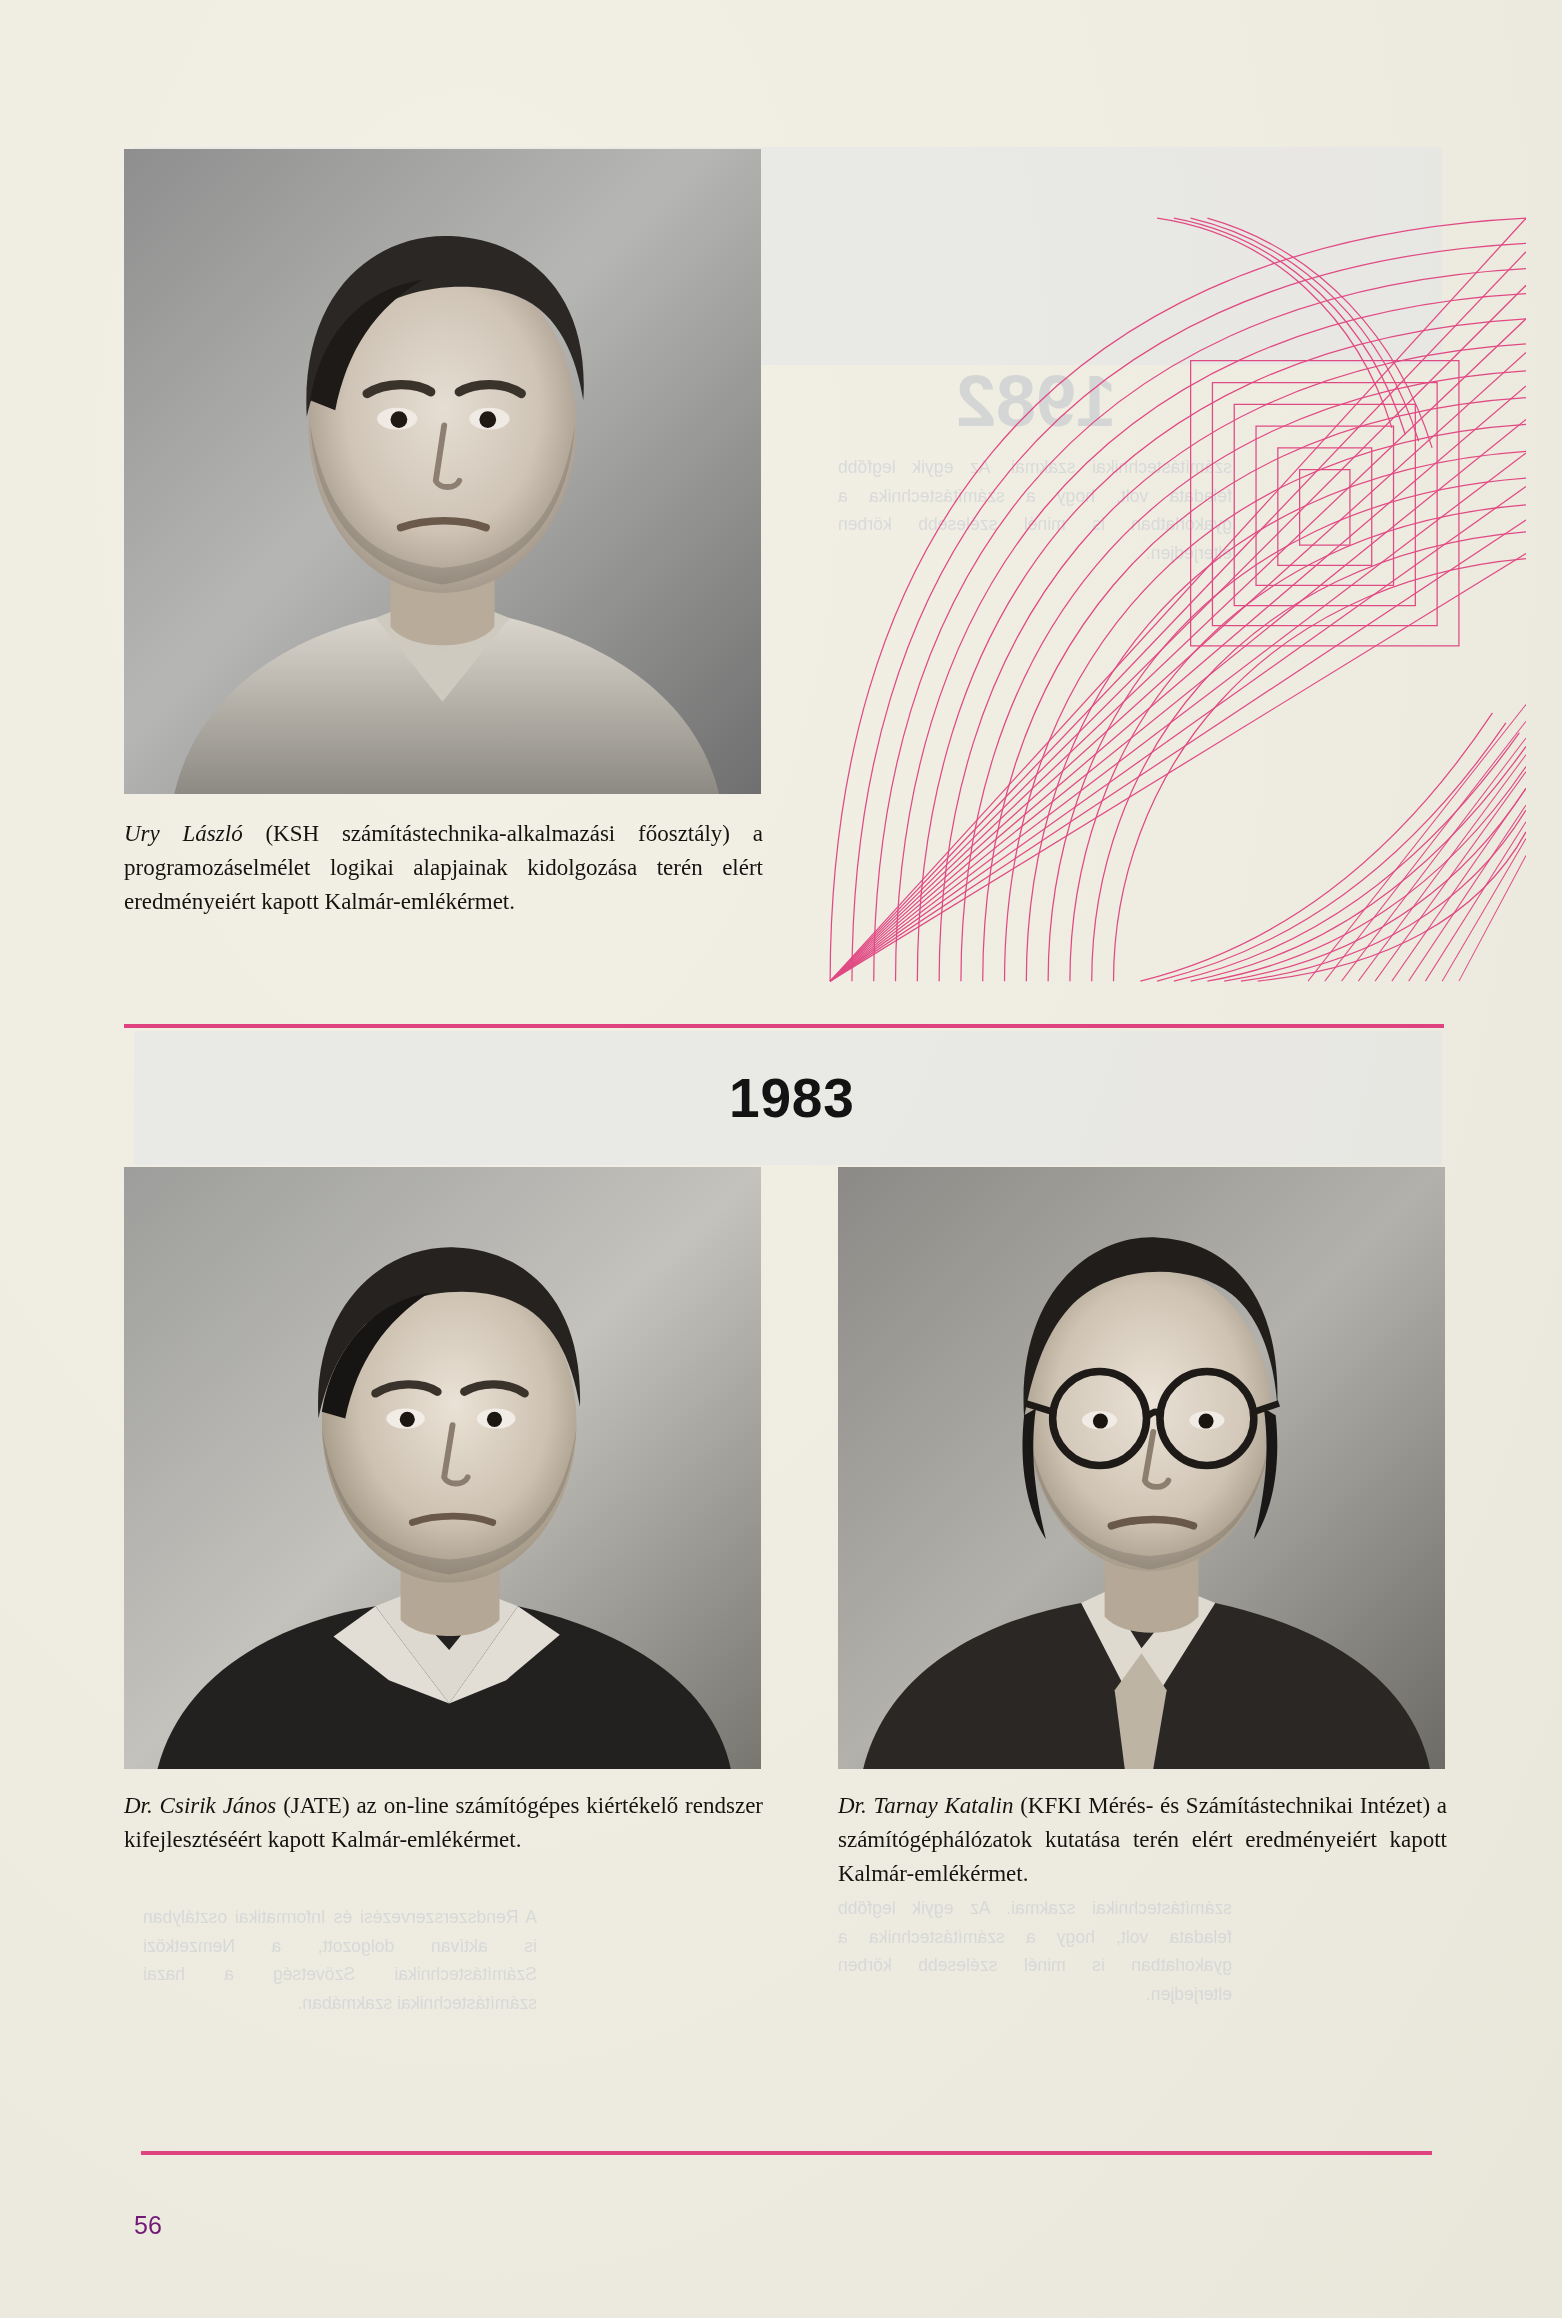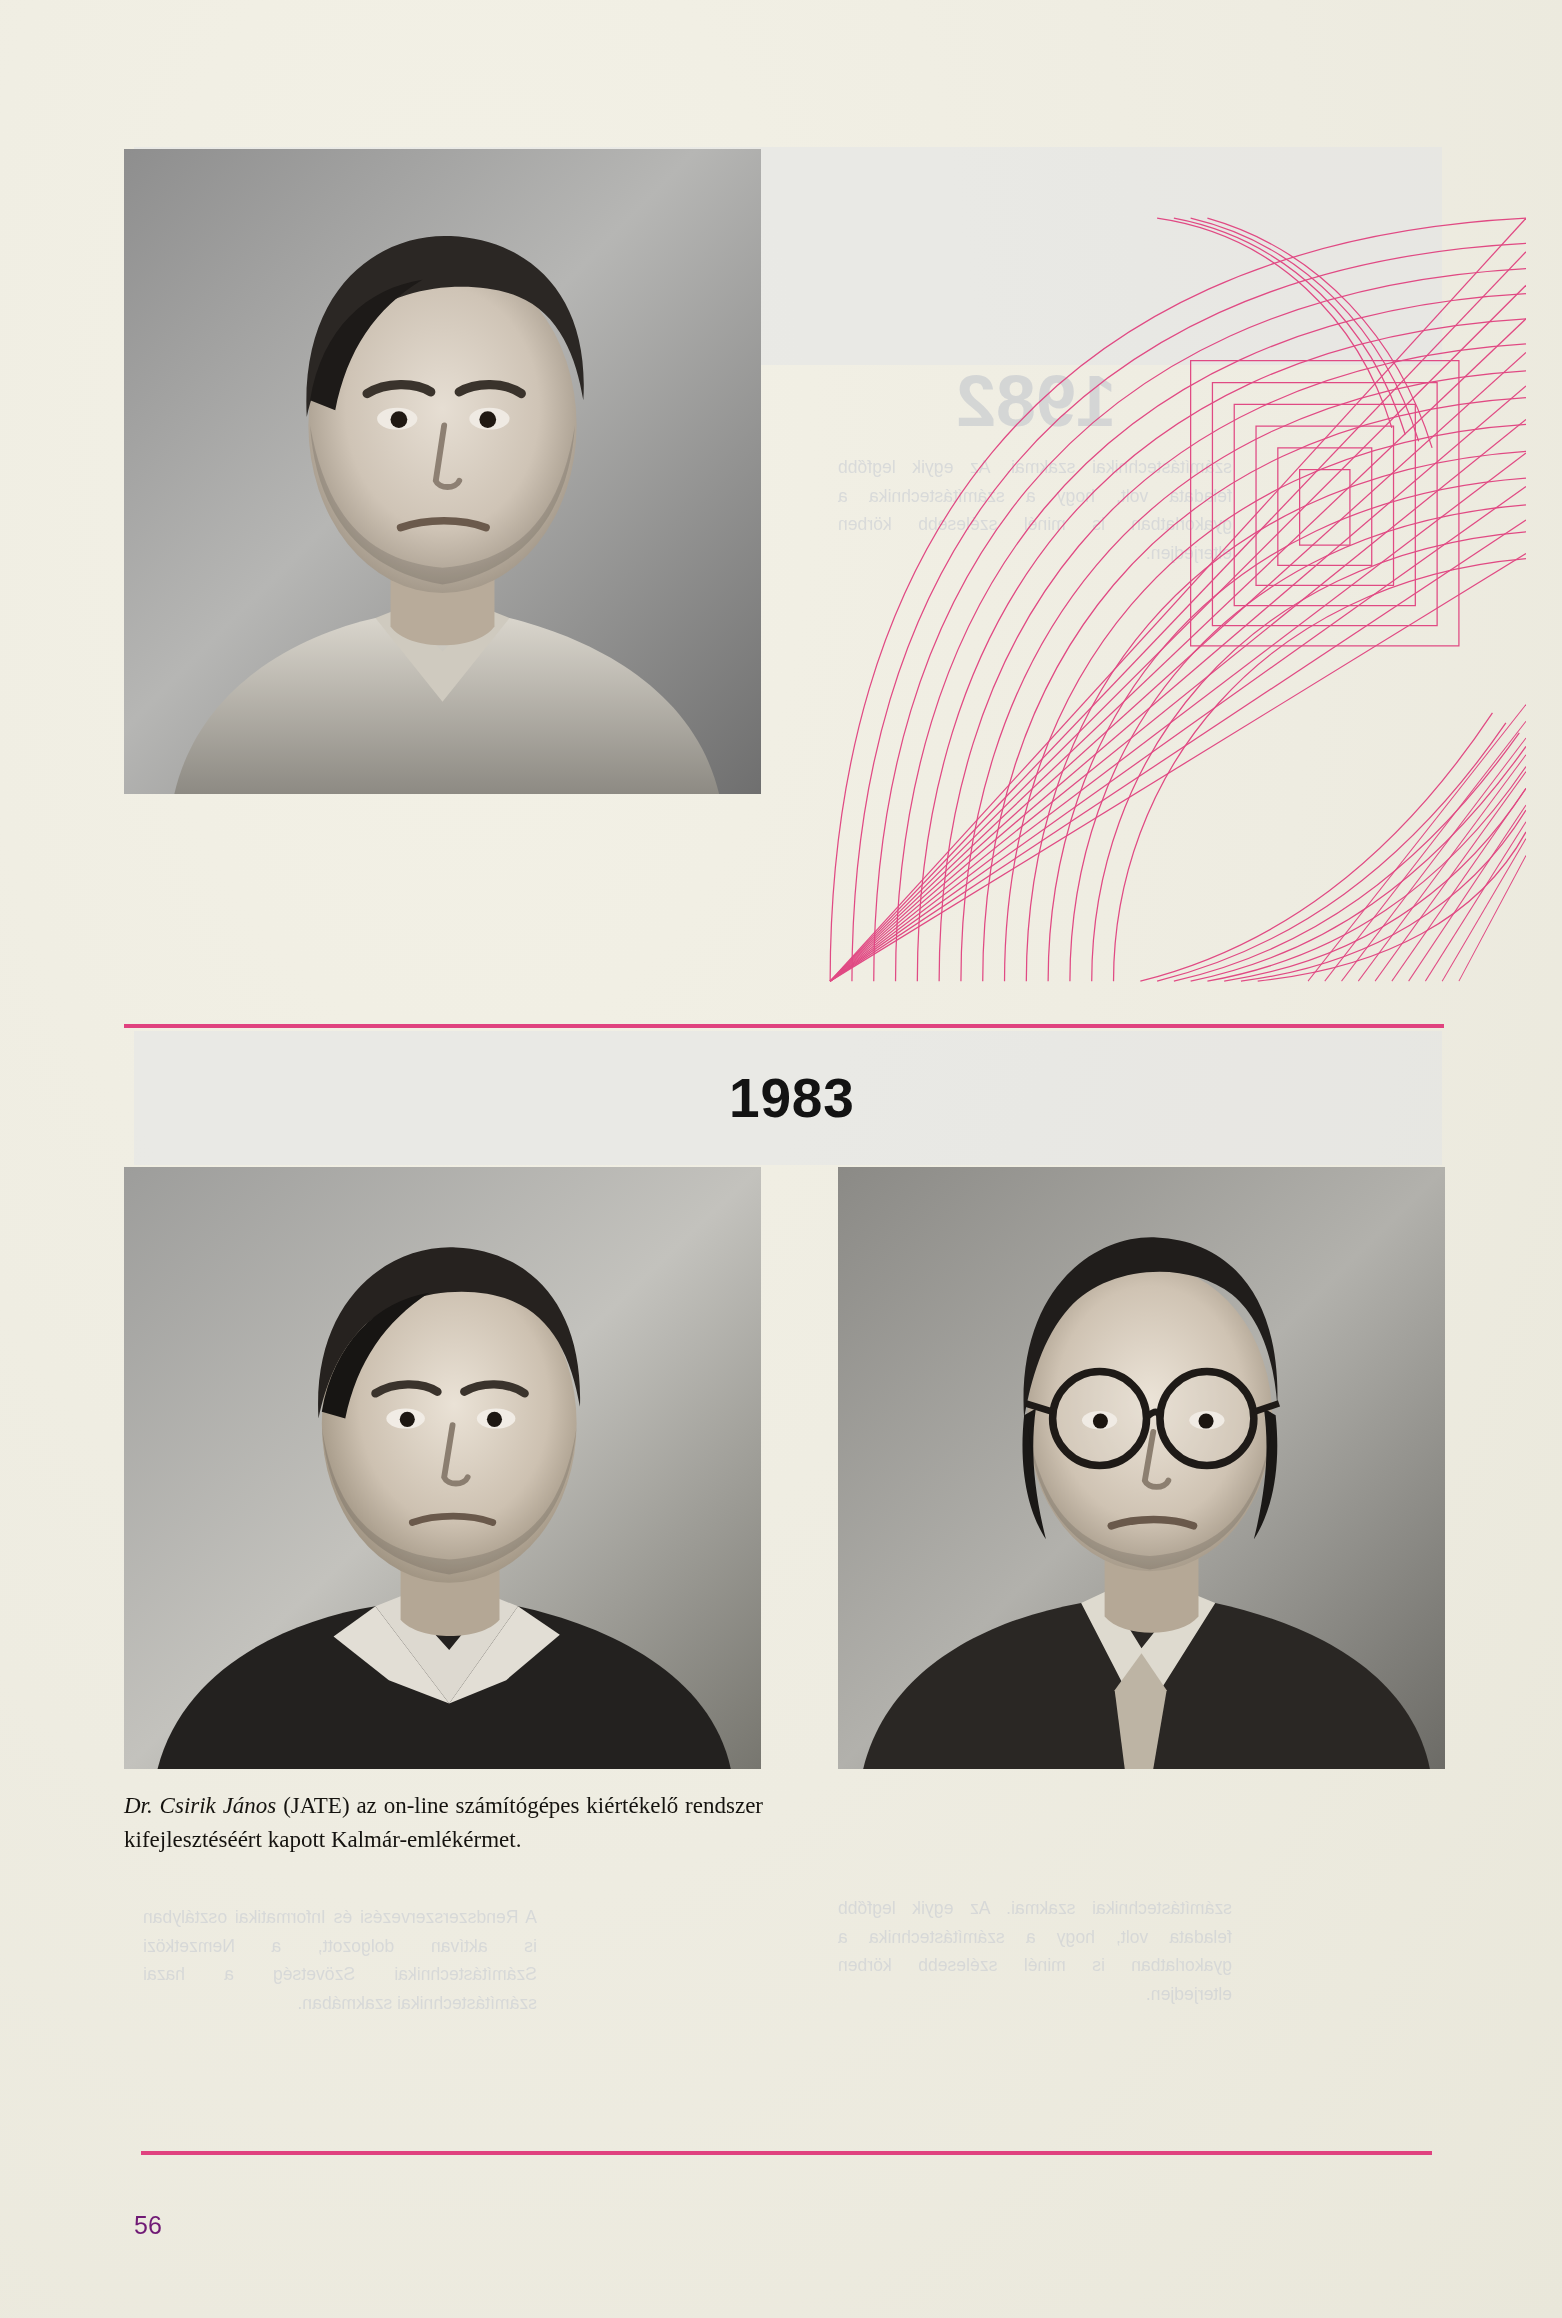--- a/index.html
+++ b/index.html
@@ -175,20 +175,25 @@
       <circle cx="434" cy="323" r="10" fill="#201913"></circle>
 
       <path d="M382 330 L372 396 C376 406 396 406 400 396" stroke="#8d8073" stroke-width="7" fill="none" stroke-linecap="round"></path>
 
       <path d="M330 452 C360 441 404 441 432 452" stroke="#6b5a4c" stroke-width="9" fill="none" stroke-linecap="round"></path>
 
       <path d="M222 330 C228 420 270 500 380 520 C490 500 532 420 538 330 C520 440 470 492 380 500 C292 492 242 440 222 330 Z" fill="#000" opacity=".12"></path>
     </svg>
   </div>
 
+  <div class="caption" style="left:124px; top:817px; width:639px;">
+    <span class="it">Ury László</span>
+    <span>(KSH számítástechnika-alkalmazási főosztály)</span>
+    <span>a programozáselmélet logikai alapjainak kidolgozása terén elért eredményeiért kapott Kalmár-emlékérmet.</span>
+  </div>
 
   <div class="graphic">
     <svg viewBox="0 0 860 1060" preserveAspectRatio="none">
       <g stroke="#e0427f" fill="none" stroke-width="1.5" opacity=".95">
 
         <g id="fan1">
           <path d="M30 1020 C30 520 270 140 860 110"></path>
           <path d="M56 1020 C56 540 290 170 860 140"></path>
           <path d="M82 1020 C82 560 310 200 860 170"></path>
           <path d="M108 1020 C108 580 330 230 860 200"></path>
@@ -358,19 +363,24 @@
       <path d="M226 306 C234 398 276 464 372 480 C468 464 510 398 518 306 C504 408 456 458 372 464 C288 458 242 408 226 306 Z" fill="#000" opacity=".12"></path>
     </svg>
   </div>
 
   <div class="caption" style="left:124px; top:1789px; width:639px;">
     <span class="it">Dr. Csirik János</span>
     <span>(JATE)</span>
     <span>az on-line számítógépes kiértékelő rendszer kifejlesztéséért kapott Kalmár-emlékérmet.</span>
   </div>
 
+  <div class="caption" style="left:838px; top:1789px; width:609px;">
+    <span class="it">Dr. Tarnay Katalin</span>
+    <span>(KFKI Mérés- és Számítástechnikai Intézet)</span>
+    <span>a számítógéphálózatok kutatása terén elért eredményeiért kapott Kalmár-emlékérmet.</span>
+  </div>
 
   <div class="rule" style="left:141px; top:2151px; width:1291px;"></div>
 
   <div class="folio">56</div>
 
 </div>
 
 
 </body></html>

